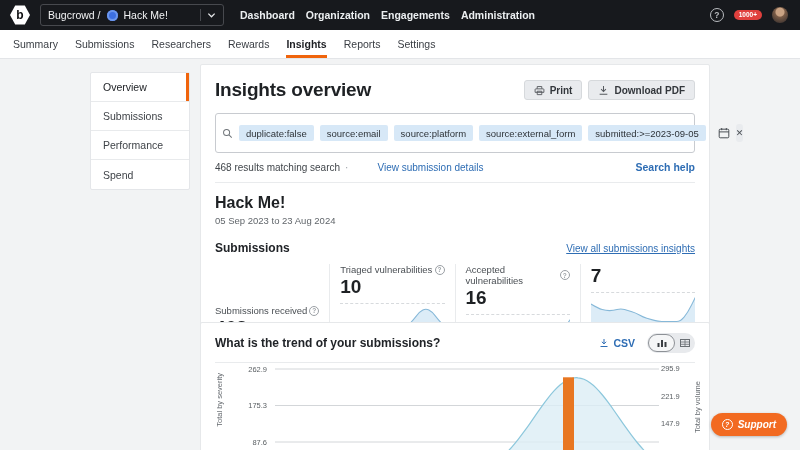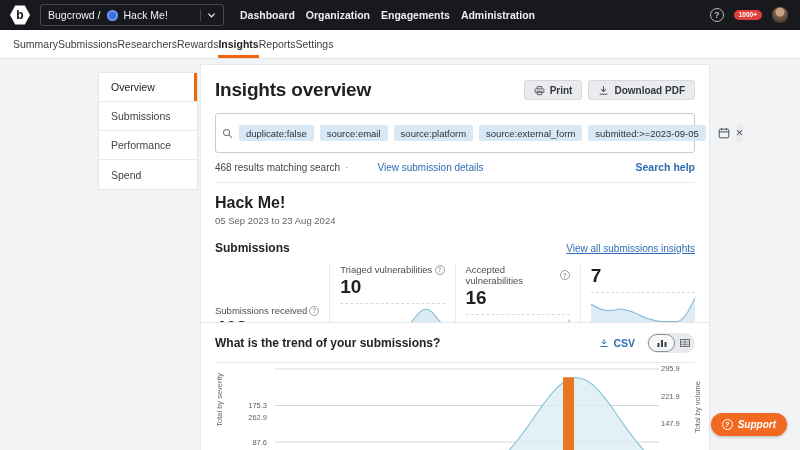--- a/index.html
+++ b/index.html
@@ -20,28 +20,28 @@
   .top-nav a { color:#eceff1; font-size:10.5px; font-weight:600; text-decoration:none; }
   .top-spacer { flex:1; }
   .help-circle { width:14px; height:14px; border:1.4px solid #b9bcc0; border-radius:50%; color:#b9bcc0;
                  font-size:8.5px; font-weight:700; display:flex; align-items:center; justify-content:center; cursor:pointer; }
   .msg-badge { position:relative; background:#e0403d; color:#fff; font-size:6.5px; font-weight:700; border-radius:6px;
                padding:2px 5px; line-height:1; cursor:pointer; }
   .msg-badge::after { content:""; position:absolute; left:7px; bottom:-3px; border:3px solid transparent; border-top-color:#e0403d; }
   .avatar { width:16px; height:16px; border-radius:50%; background:radial-gradient(circle at 50% 32%, #c9a384 0 4px, #7a5c47 5px, #3c3330 12px); cursor:pointer; }
 
   
-  .prognav { height:29px; background:#fff; border-bottom:1px solid #e3e5e8; display:flex; align-items:stretch; padding-left:13px; gap:0; }
+  .prognav { height:29px; background:#fff; border-bottom:1px solid #e3e5e8; display:flex; align-items:stretch; padding-left:13px; gap:17px; }
   .prognav a { display:flex; align-items:center; font-size:10.5px; color:#3a3e44; text-decoration:none; border-bottom:3px solid transparent; padding-top:2px; }
   .prognav a.active { font-weight:700; color:#1d1f23; border-bottom-color:#f0640c; }
 
   
   .content { position:relative; height:391px; overflow:hidden; }
 
-  .sidebar { position:absolute; left:98px; top:13px; width:100px; background:#fff; border:1px solid #e4e6e9; border-radius:2px; }
+  .sidebar { position:absolute; left:90px; top:13px; width:100px; background:#fff; border:1px solid #e4e6e9; border-radius:2px; }
   .sidebar .item { height:29px; display:flex; align-items:center; padding-left:12px; font-size:10.5px; color:#3f4348;
                    border-bottom:1px solid #e8eaec; cursor:pointer; }
   .sidebar .item:last-child { border-bottom:none; }
   .sidebar .item.active { box-shadow:inset -3px 0 0 #f0640c; color:#212428; }
 
   .card { position:absolute; left:200px; width:510px; background:#fff; border:1px solid #e6e8ea; border-radius:2px; }
   .card1 { top:5px; padding:12px 14px 10px; }
   .card2 { top:263px; height:180px; padding:10px 14px 0; }
 
   .hdr-row { display:flex; align-items:center; justify-content:space-between; height:26px; }
@@ -314,21 +314,21 @@
                 </svg>
             </span>
           </div>
         </div>
       </div>
       <hr class="divider">
 
       <div class="chart-area">
         <span class="y-label left" id="ylabel-left">Total by severity</span>
         <div class="ticks-left" id="ticks-left">
-            <span class="tick" style="top: 5.52844px; margin-top: 48px;">262.9</span>
+            <span class="tick" style="top: 5.52844px;">262.9</span>
             <span class="tick" style="top: 42.0051px;">175.3</span>
             <span class="tick" style="top: 78.5234px;">87.6</span>
           </div>
         <svg id="trend-svg" width="384" height="118" viewBox="0 0 384 118">
             <line x1="0" x2="384" y1="10.0" y2="10.0" stroke="#d3d6d9" stroke-width="1"></line>
             <line x1="0" x2="384" y1="46.5" y2="46.5" stroke="#d3d6d9" stroke-width="1"></line>
             <line x1="0" x2="384" y1="83.0" y2="83.0" stroke="#d3d6d9" stroke-width="1"></line>
             <path d="M 0.0,119.5 Q 6.0,119.5 9.0,119.5 Q 12.0,119.5 15.0,119.5 Q 18.0,119.5 21.0,119.5 Q 24.0,119.5 27.0,119.5 Q 30.0,119.5 33.0,119.5 Q 36.0,119.5 39.0,119.5 Q 42.0,119.5 45.0,119.5 Q 48.0,119.5 51.0,119.5 Q 54.0,119.5 57.0,119.5 Q 60.0,119.5 63.0,119.5 Q 66.0,119.5 69.0,119.5 Q 72.0,119.5 75.0,119.5 Q 78.0,119.5 81.0,119.5 Q 84.0,119.5 87.0,119.5 Q 90.0,119.5 93.0,119.5 Q 96.0,119.5 99.0,119.5 Q 102.0,119.5 105.0,119.5 Q 108.0,119.5 111.0,119.5 Q 114.0,119.5 117.0,119.5 Q 120.0,119.5 123.0,119.5 Q 126.0,119.5 129.0,119.5 Q 132.0,119.5 135.0,119.5 Q 138.0,119.4 141.0,119.4 Q 144.0,119.4 147.0,119.4 Q 150.0,119.3 153.0,119.3 Q 156.0,119.2 159.0,119.1 Q 162.0,119.1 165.0,118.9 Q 168.0,118.8 171.0,118.6 Q 174.0,118.4 177.0,118.2 Q 180.0,117.9 183.0,117.5 Q 186.0,117.1 189.0,116.5 Q 192.0,116.0 195.0,115.2 Q 198.0,114.5 201.0,113.4 Q 204.0,112.4 207.0,111.1 Q 210.0,109.8 213.0,108.1 Q 216.0,106.4 219.0,104.4 Q 222.0,102.3 225.0,99.7 Q 228.0,97.2 231.0,94.2 Q 234.0,91.3 237.0,87.8 Q 240.0,84.4 243.0,80.6 Q 246.0,76.8 249.0,72.7 Q 252.0,68.6 255.0,64.3 Q 258.0,60.0 261.0,55.6 Q 264.0,51.3 267.0,47.1 Q 270.0,42.9 273.0,39.1 Q 276.0,35.2 279.0,31.9 Q 282.0,28.6 285.0,26.0 Q 288.0,23.4 291.0,21.7 Q 294.0,20.0 297.0,19.3 Q 300.0,18.5 303.0,18.8 Q 306.0,19.0 309.0,20.3 Q 312.0,21.6 315.0,23.8 Q 318.0,25.9 321.0,28.9 Q 324.0,31.9 327.0,35.5 Q 330.0,39.1 333.0,43.2 Q 336.0,47.2 339.0,51.5 Q 342.0,55.8 345.0,60.1 Q 348.0,64.5 351.0,68.7 Q 354.0,72.9 357.0,76.9 Q 360.0,80.9 363.0,84.5 Q 366.0,88.1 369.0,91.3 Q 372.0,94.5 375.0,97.2 Q 378.0,100.0 381.0,102.2 L 384.0,104.5 L 384,118 L 0,118 Z" fill="#dcedf5" fill-opacity="0.8"></path>
             <path d="M 0.0,119.5 Q 6.0,119.5 9.0,119.5 Q 12.0,119.5 15.0,119.5 Q 18.0,119.5 21.0,119.5 Q 24.0,119.5 27.0,119.5 Q 30.0,119.5 33.0,119.5 Q 36.0,119.5 39.0,119.5 Q 42.0,119.5 45.0,119.5 Q 48.0,119.5 51.0,119.5 Q 54.0,119.5 57.0,119.5 Q 60.0,119.5 63.0,119.5 Q 66.0,119.5 69.0,119.5 Q 72.0,119.5 75.0,119.5 Q 78.0,119.5 81.0,119.5 Q 84.0,119.5 87.0,119.5 Q 90.0,119.5 93.0,119.5 Q 96.0,119.5 99.0,119.5 Q 102.0,119.5 105.0,119.5 Q 108.0,119.5 111.0,119.5 Q 114.0,119.5 117.0,119.5 Q 120.0,119.5 123.0,119.5 Q 126.0,119.5 129.0,119.5 Q 132.0,119.5 135.0,119.5 Q 138.0,119.4 141.0,119.4 Q 144.0,119.4 147.0,119.4 Q 150.0,119.3 153.0,119.3 Q 156.0,119.2 159.0,119.1 Q 162.0,119.1 165.0,118.9 Q 168.0,118.8 171.0,118.6 Q 174.0,118.4 177.0,118.2 Q 180.0,117.9 183.0,117.5 Q 186.0,117.1 189.0,116.5 Q 192.0,116.0 195.0,115.2 Q 198.0,114.5 201.0,113.4 Q 204.0,112.4 207.0,111.1 Q 210.0,109.8 213.0,108.1 Q 216.0,106.4 219.0,104.4 Q 222.0,102.3 225.0,99.7 Q 228.0,97.2 231.0,94.2 Q 234.0,91.3 237.0,87.8 Q 240.0,84.4 243.0,80.6 Q 246.0,76.8 249.0,72.7 Q 252.0,68.6 255.0,64.3 Q 258.0,60.0 261.0,55.6 Q 264.0,51.3 267.0,47.1 Q 270.0,42.9 273.0,39.1 Q 276.0,35.2 279.0,31.9 Q 282.0,28.6 285.0,26.0 Q 288.0,23.4 291.0,21.7 Q 294.0,20.0 297.0,19.3 Q 300.0,18.5 303.0,18.8 Q 306.0,19.0 309.0,20.3 Q 312.0,21.6 315.0,23.8 Q 318.0,25.9 321.0,28.9 Q 324.0,31.9 327.0,35.5 Q 330.0,39.1 333.0,43.2 Q 336.0,47.2 339.0,51.5 Q 342.0,55.8 345.0,60.1 Q 348.0,64.5 351.0,68.7 Q 354.0,72.9 357.0,76.9 Q 360.0,80.9 363.0,84.5 Q 366.0,88.1 369.0,91.3 Q 372.0,94.5 375.0,97.2 Q 378.0,100.0 381.0,102.2 L 384.0,104.5" fill="none" stroke="#8cc7dc" stroke-width="1.2"></path>
             <rect x="288.0" y="18.3" width="11" height="99.7" fill="#e87722"></rect>

